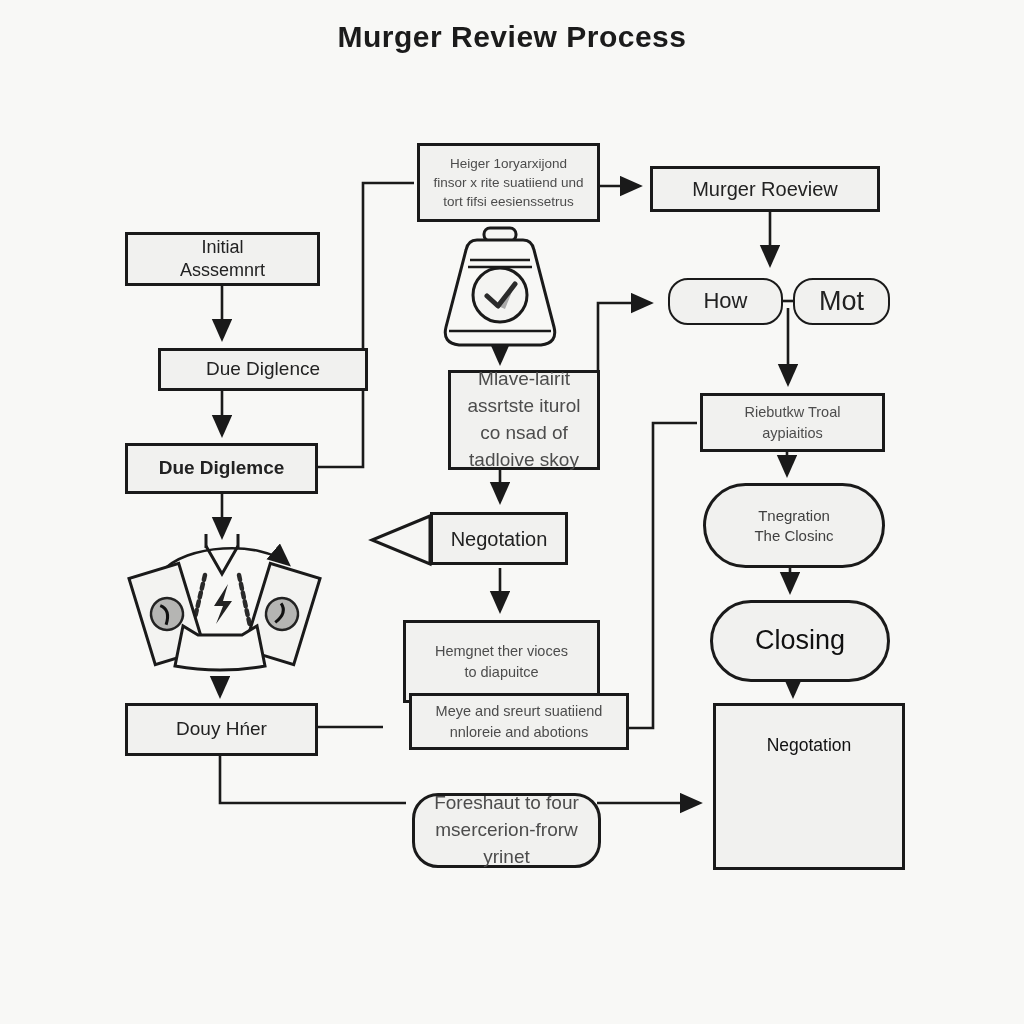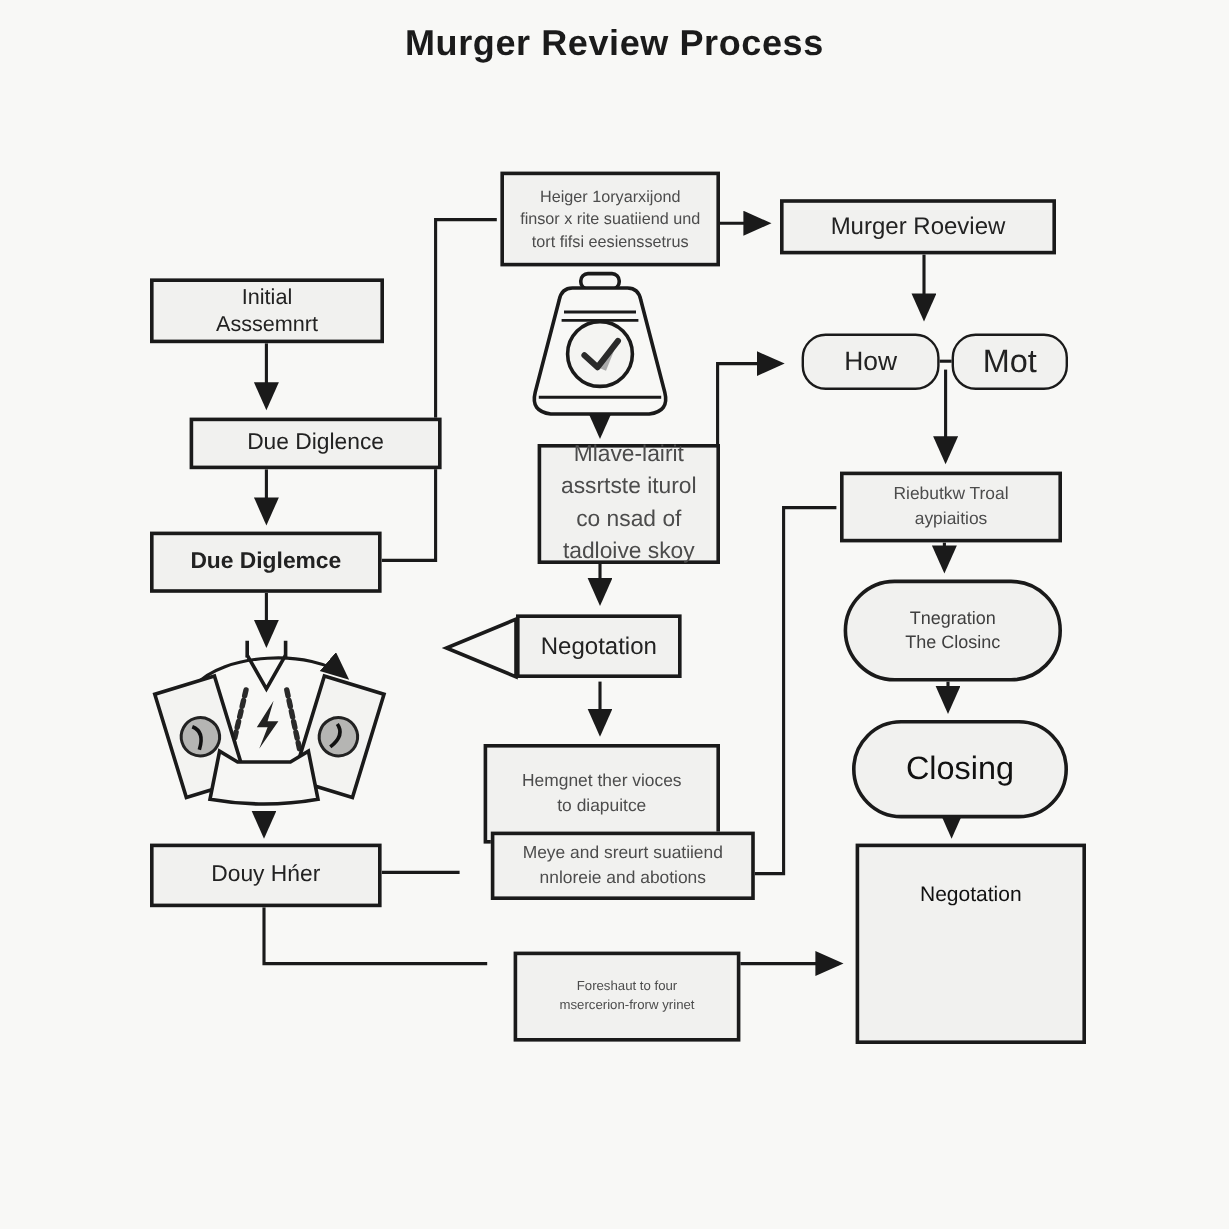--- a/index.html
+++ b/index.html
@@ -32,21 +32,21 @@
   .n-murger{left:650px;top:166px;width:230px;height:46px;font-size:20px;}
   .n-how{left:668px;top:278px;width:115px;height:47px;font-size:22px;}
   .n-mot{left:793px;top:278px;width:97px;height:47px;font-size:27px;}
   .n-mlave{left:448px;top:370px;width:152px;height:100px;font-size:19px;border-width:3.5px;}
   .n-negpen{left:430px;top:512px;width:138px;height:53px;font-size:20px;}
   .n-hemgnet{left:403px;top:620px;width:197px;height:83px;font-size:14.5px;}
   .n-meye{left:385px;top:693px;width:220px;height:57px;font-size:14.5px;margin-left:24px;}
   .n-riebutkw{left:700px;top:393px;width:185px;height:59px;font-size:14.5px;border-width:3.5px;}
   .n-tnegration{left:703px;top:483px;width:182px;height:85px;font-size:15px;color:#3f3f3f;}
   .n-closing{left:710px;top:600px;width:180px;height:82px;font-size:27px;color:#111;}
-  .n-foreshaut{left:428px;top:793px;width:189px;height:75px;font-size:11px;}
+  .n-foreshaut{left:412px;top:793px;width:189px;height:75px;font-size:19px;border-radius:26px;}
   .n-negchart{
     left:713px;top:703px;width:192px;height:167px;font-size:17.5px;color:#111;
     align-items:flex-start;justify-content:center;padding-top:28px;
   }
 </style>
 </head>
 <body>
 
 <div class="title">Murger Review Process</div>
 

